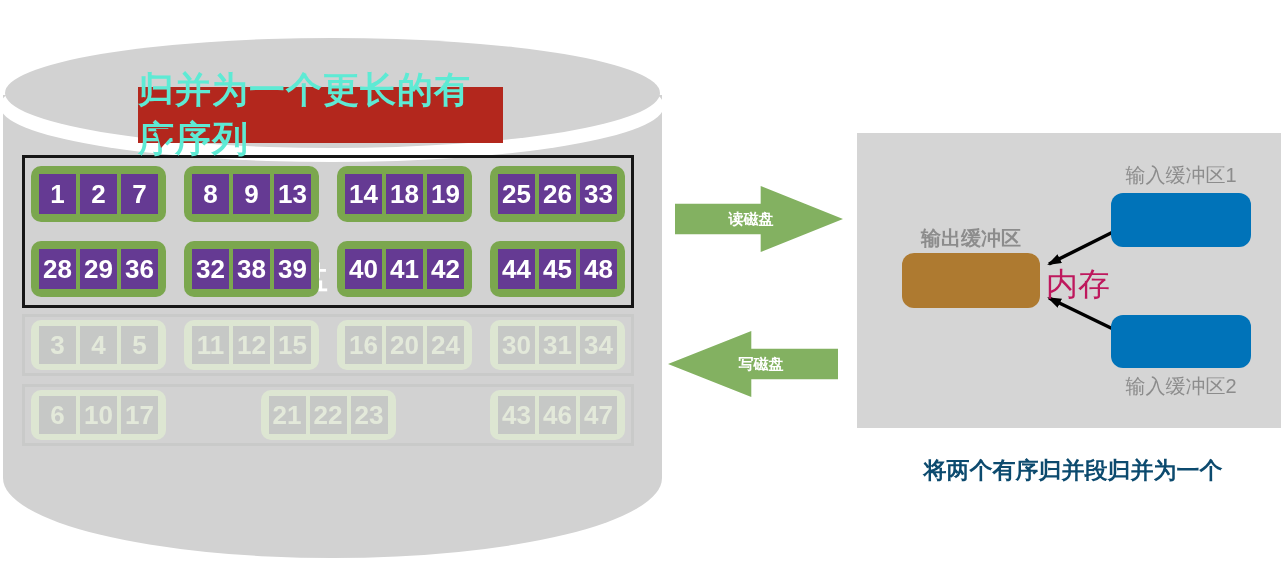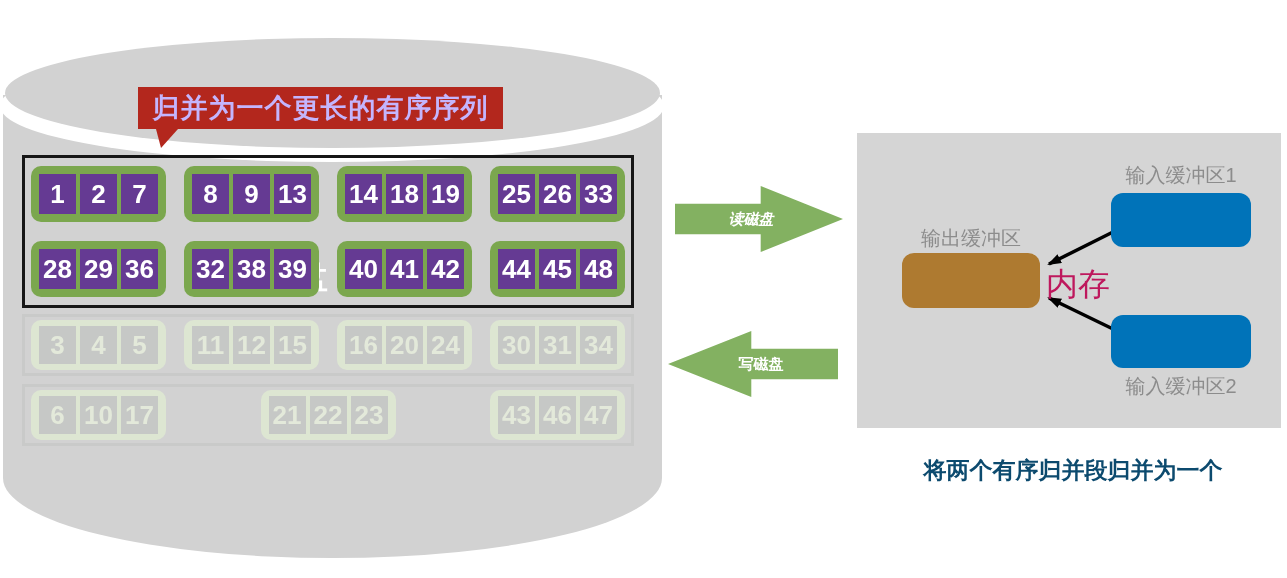--- a/index.html
+++ b/index.html
@@ -19,23 +19,23 @@
     position:absolute; left:0; top:50px; width:664px; height:112px;
     background:#ffffff; border-radius:50%; z-index:1;
   }
   .cyl-top {
     position:absolute; left:5px; top:38px; width:655px; height:110px;
     background:var(--cylinder-gray,#d2d2d2); border-radius:50%; z-index:2;
   }
 
   
   .banner {
-    position:absolute; left:138px; top:87px; width:365px; height:42px;
-    background:var(--banner-red,#b3271d); color:#c4b5fd;
-    font-size:27px; font-weight:bold; letter-spacing:1px;
+    position:absolute; left:138px; top:87px; width:365px; height:56px;
+    background:var(--banner-red,#b3271d); color:#5eead4;
+    font-size:36px; font-weight:bold; letter-spacing:1px;
     display:flex; align-items:center; justify-content:center; z-index:6;
   }
   .banner-tail {
     position:absolute; left:18px; top:42px; width:0; height:0;
     border-top:19px solid var(--banner-red,#b3271d);
     border-left:5px solid transparent; border-right:17px solid transparent;
   }
 
   
   .hidden-disk-label {
@@ -74,21 +74,21 @@
   
   .arrow {
     position:absolute; background:var(--arrow-green,#83b161);
     display:flex; align-items:center; justify-content:center;
     color:#fff; font-weight:bold; font-size:15px; z-index:1;
   }
   .arrow-read {
     left:675px; top:186px; width:168px; height:66px;
     clip-path:polygon(0 27%, 51% 27%, 51% 0, 100% 50%, 51% 100%, 51% 73%, 0 73%);
   }
-  .arrow-read .arrow-label { margin-right:16px;font-style:italic; }
+  .arrow-read .arrow-label { margin-right:16px; }
   .arrow-write {
     left:668px; top:331px; width:170px; height:66px;
     clip-path:polygon(100% 27%, 49% 27%, 49% 0, 0 50%, 49% 100%, 49% 73%, 100% 73%);
   }
   .arrow-write .arrow-label { margin-left:16px; }
 
   
   .memory-panel {
     position:absolute; left:857px; top:133px; width:424px; height:295px;
     background:var(--panel-gray,#d5d5d5);
@@ -97,21 +97,21 @@
   .buffer { position:absolute; border-radius:12px; }
   .blue { background:var(--buffer-blue,#0073b9); }
   .buf1 { left:254px; top:60px; width:140px; height:54px; }
   .buf2 { left:254px; top:182px; width:140px; height:53px; }
   .bufout { left:45px; top:120px; width:138px; height:55px; background:var(--buffer-orange,#ae7a30); }
   .buf-label {
     position:absolute; color:var(--label-gray,#8c8c8c); font-size:20px;
     text-align:center; white-space:nowrap;
   }
   .lbl-in1 { left:254px; top:29px; width:140px;text-align:center; }
-  .lbl-out { left:45px; top:92px; width:138px; }
+  .lbl-out { left:45px; top:92px; width:138px;font-weight:bold; }
   .lbl-in2 { left:254px; top:240px; width:140px; }
   .mem-label {
     position:absolute; left:189px; top:130px; color:#be185d;
     font-size:32px; font-weight:normal; white-space:nowrap;
   }
 
   
   .caption {
     position:absolute; left:898px; top:455px; width:350px;
     text-align:center; font-size:23px; font-weight:bold; color:#0c4a6e;

